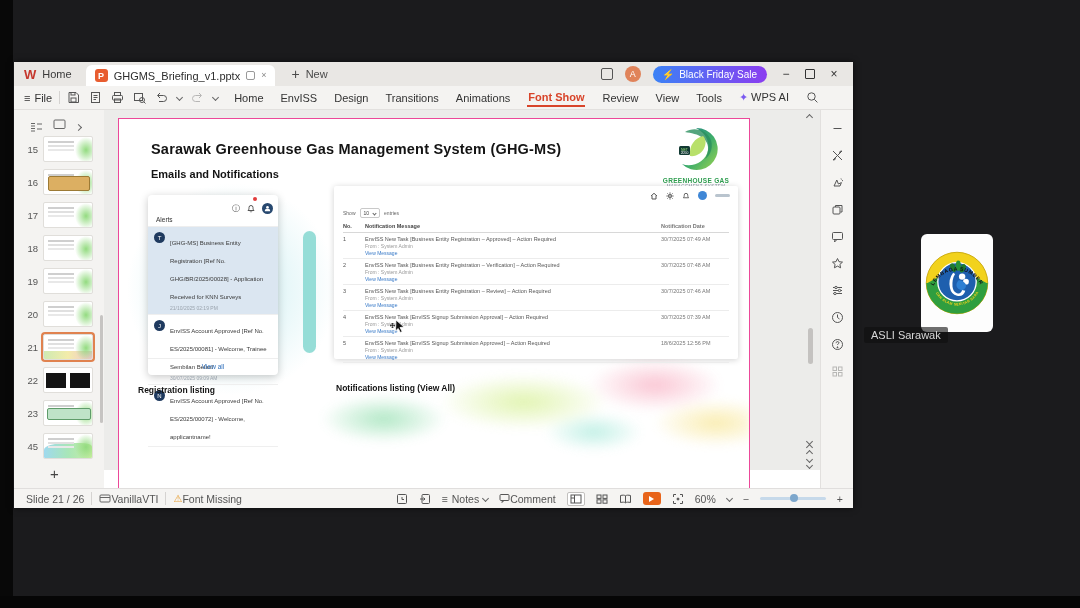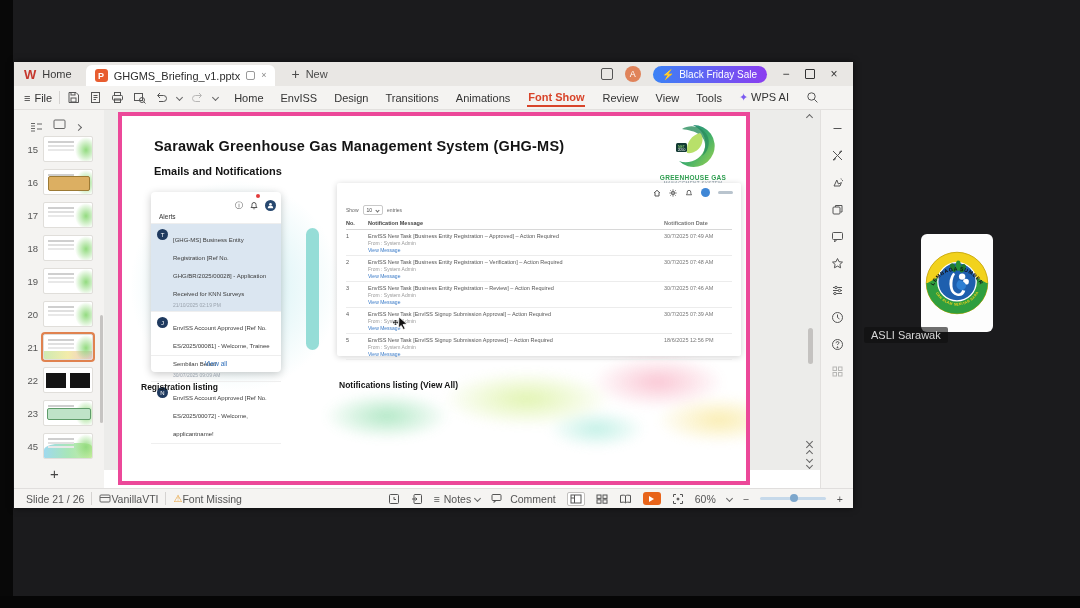--- a/index.html
+++ b/index.html
@@ -67,21 +67,21 @@
   .v24::before { content:""; position:absolute; left:0; bottom:0; right:0; height:15px; background:linear-gradient(90deg,#9fd9ee,#a8e6b8,#c8eea0); border-radius:45% 25% 0 0; }
   #panel-scroll { position:absolute; right:1px; top:205px; width:3px; height:108px; background:#c6c4c2; border-radius:2px; }
   #add-slide { position:absolute; bottom:6px; left:36px; font-size:15px; color:#444; }
 
   
   #canvas-col { flex:1; display:flex; flex-direction:column; }
   #canvas { position:relative; height:360px; background:#ececea; }
   #notesbar { height:18px; background:#fcfbfa; border-top:1px solid #e0dedd; font-size:10px; color:#a9a7a5; padding:3px 0 0 12px; }
 
   
-  #slide { position:absolute; left:14px; top:2px; width:632px; height:373px; background:#fff; border:4px solid #ec4899; overflow:hidden; }
+  #slide { position:absolute; left:14px; top:8px; width:632px; height:373px; background:#fff; border:1px solid #ec4899; overflow:hidden; }
   #slide-title { position:absolute; left:32px; top:22px; font-size:14.5px; font-weight:700; color:#141414; letter-spacing:.2px; }
   #slide-sub { position:absolute; left:32px; top:49px; font-size:11px; font-weight:700; color:#141414; }
   #ghg-logo { position:absolute; right:14px; top:7px; width:78px; text-align:center; }
   .ghg-l1 { font-size:6.5px; font-weight:700; color:#2f9e50; letter-spacing:.3px; margin-top:1px; }
   .ghg-l2 { font-size:4.5px; color:#8a9aa5; letter-spacing:.4px; }
 
   
   .blob-cyan { position:absolute; left:8px; top:64px; width:210px; height:212px; border-radius:50%; background:radial-gradient(closest-side,rgba(165,226,232,.55),rgba(165,226,232,0)); }
   .bar-teal { position:absolute; left:184px; top:112px; width:13px; height:122px; background:#84d7d0; border-radius:7px; opacity:.85; }
   .wave { position:absolute; left:195px; top:238px; width:437px; height:100px; filter:blur(5px); opacity:.8;
@@ -553,21 +553,21 @@
           </svg>
         <svg width="12" height="12" viewBox="0 0 12 12" fill="none" stroke="#555">
             <rect x="3" y="1.5" width="7.5" height="9" rx="1"></rect>
             <path d="M1 6h5M4.5 4.5L6 6 4.5 7.5"></path>
           </svg>
         <span style="display:flex;align-items:center;gap:4px">
           <span>≡</span>
           <span>Notes</span>
             <span class="chev"></span>
         </span>
-        <span style="display:flex;gap:8px">
+        <span style="display:flex;gap:0">
           <svg width="11" height="10" viewBox="0 0 11 10" fill="none" stroke="#555">
               <rect x="1" y="1.5" width="9" height="6" rx="1"></rect>
               <path d="M3.5 7.5L3 9.5l2-2"></path>
             </svg>
           <span>Comment</span>
         </span>
         <span class="view-sel">
             <svg width="12" height="10" viewBox="0 0 12 10" fill="none" stroke="#555">
               <rect x="1" y="1" width="10" height="8"></rect>
               <path d="M4.5 1v8M1 4h3.5"></path>

